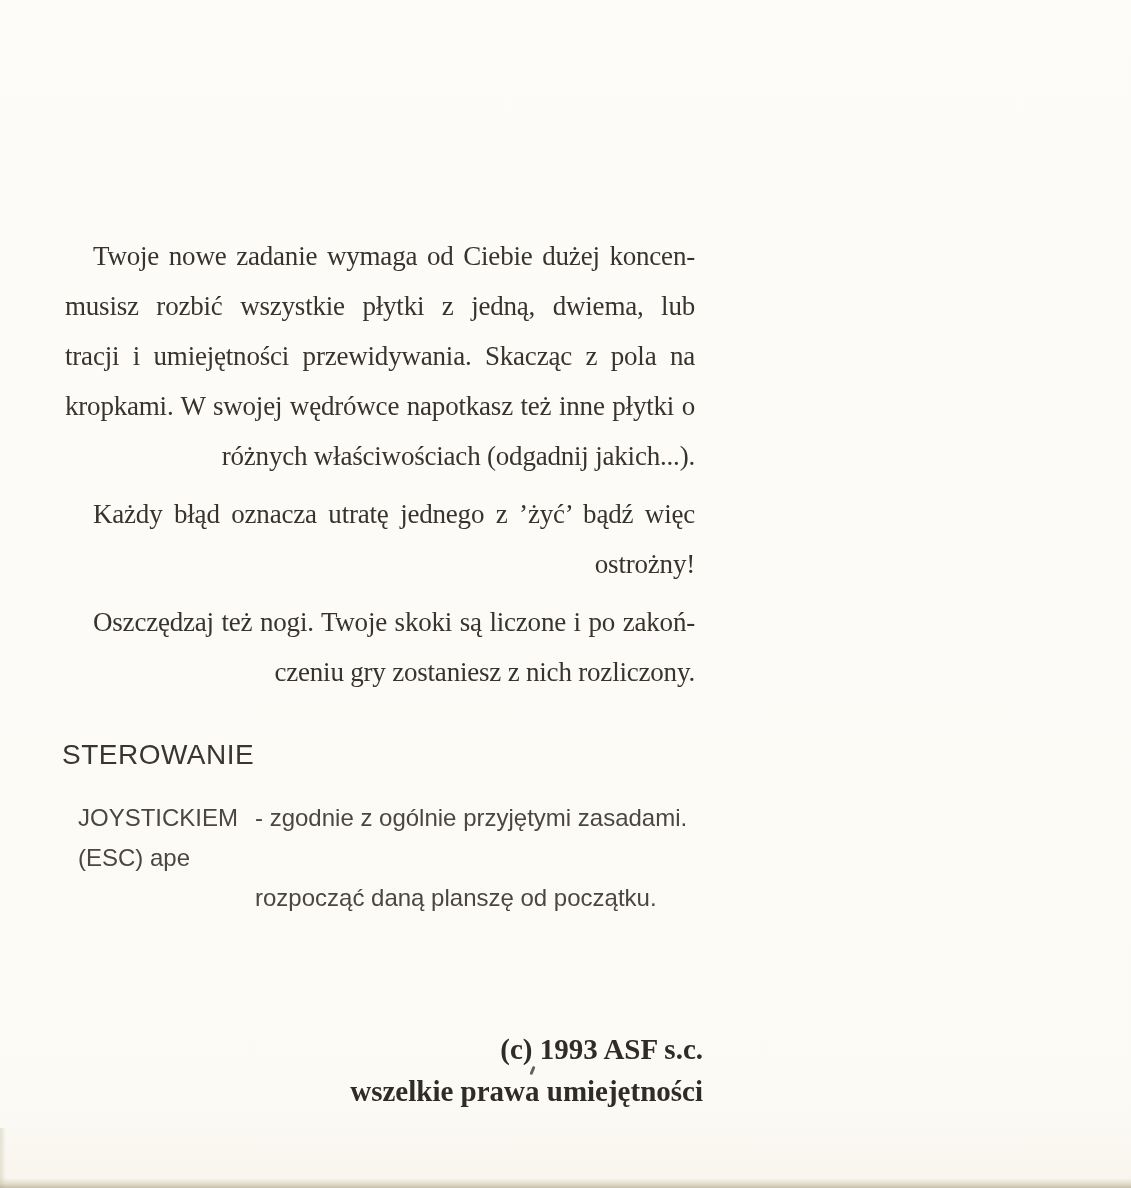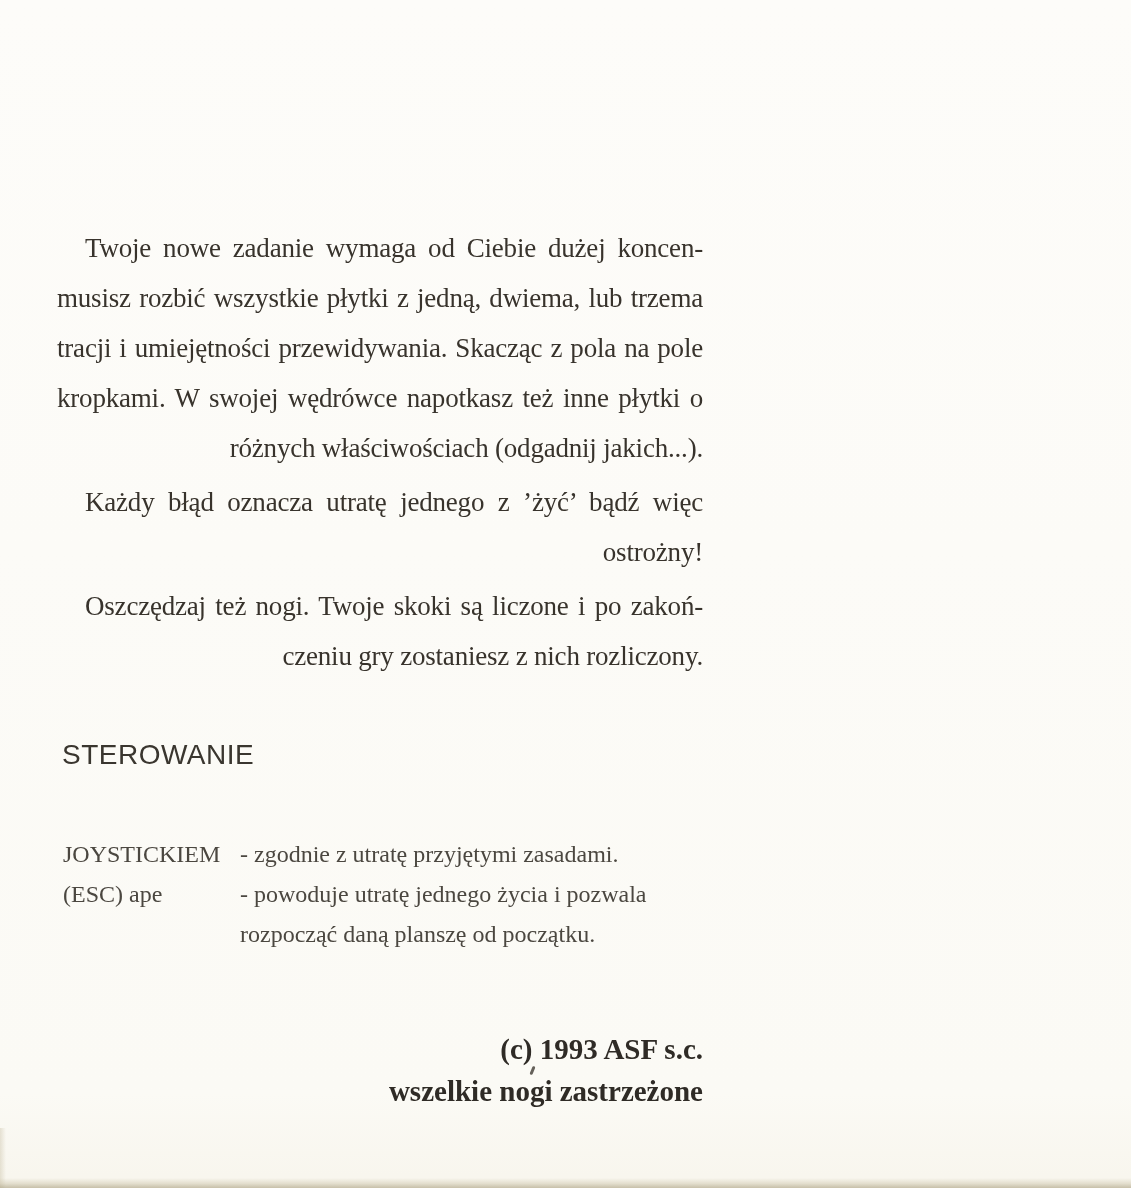--- a/index.html
+++ b/index.html
@@ -41,37 +41,37 @@
     font-weight: bold; font-size: 28px; line-height: 30px;
     margin-top: 2px; color: #33302a;
   }
 
   .body-text {
     position: absolute; left: 57px; top: 223px; width: 646px;
     font-family: "Liberation Serif", serif;
     font-size: 27px; line-height: 50px; letter-spacing: -0.2px;
     color: #38332c;
   }
-  .para { margin: 0; }
+  .para { margin: 8px; }
   .para + .para { margin-top: 4px; }
   .bline { height: 50px; text-align: right; }
   .bline.j { text-align: justify; overflow: hidden; }
   .bline.j::after { content: ""; display: inline-block; width: 100%; height: 0; }
   .bline.indent { text-indent: 28px; }
 
   .controls-heading {
     position: absolute; left: 62px; top: 738px;
     font-family: "Liberation Sans", sans-serif;
     font-weight: normal; font-size: 28px; line-height: 34px;
     letter-spacing: 0.5px; color: #3a362f;
   }
   .controls-rows {
-    position: absolute; left: 63px; top: 798px; width: 626px;
-    font-family: Liberation Serif, serif;
-    font-size: 24px; color: #4b4740; margin-top: 36px;
+    position: absolute; left: 78px; top: 798px; width: 626px;
+    font-family: Liberation Sans, sans-serif;
+    font-size: 24px; color: #4b4740;
   }
   .crow { display: flex; line-height: 40px; }
   .ckey { width: 177px; flex: none; }
   .cdesc { flex: 1; }
   .ccont {
     line-height: 40px; margin-left: 177px; width: 449px;
   }
 
   .footer {
     position: absolute; left: 57px; top: 1028px; width: 646px;
@@ -111,30 +111,29 @@
       <div class="bline j indent">Oszczędzaj też nogi. Twoje skoki są liczone i po zakoń-</div>
       <div class="bline">czeniu gry zostaniesz z nich rozliczony.</div>
     </div>
   </div>
 
   <div class="controls-heading">STEROWANIE</div>
 
   <div class="controls-rows">
     <div class="crow">
       <div class="ckey">JOYSTICKIEM</div>
-      <div class="cdesc">- zgodnie z utratę przyjętymi zasadami.</div>
+      <div class="cdesc">- zgodnie z ogólnie przyjętymi zasadami.</div>
     </div>
     <div class="crow">
       <div class="ckey">(ESC) ape</div>
-      <div class="cdesc">- powoduje utratę jednego życia i pozwala</div>
     </div>
     <div class="ccont">rozpocząć daną planszę od początku.</div>
   </div>
 
   <div class="footer">
     <div>(c) 1993 ASF s.c.</div>
-    <div>wszelkie nogi zastrzeżone</div>
+    <div>wszelkie prawa umiejętności</div>
   </div>
 
   <div class="artifact"></div>
   <div class="scan-edge-left"></div>
   <div class="scan-edge-bottom"></div>
 </div>
 
 </body></html>

